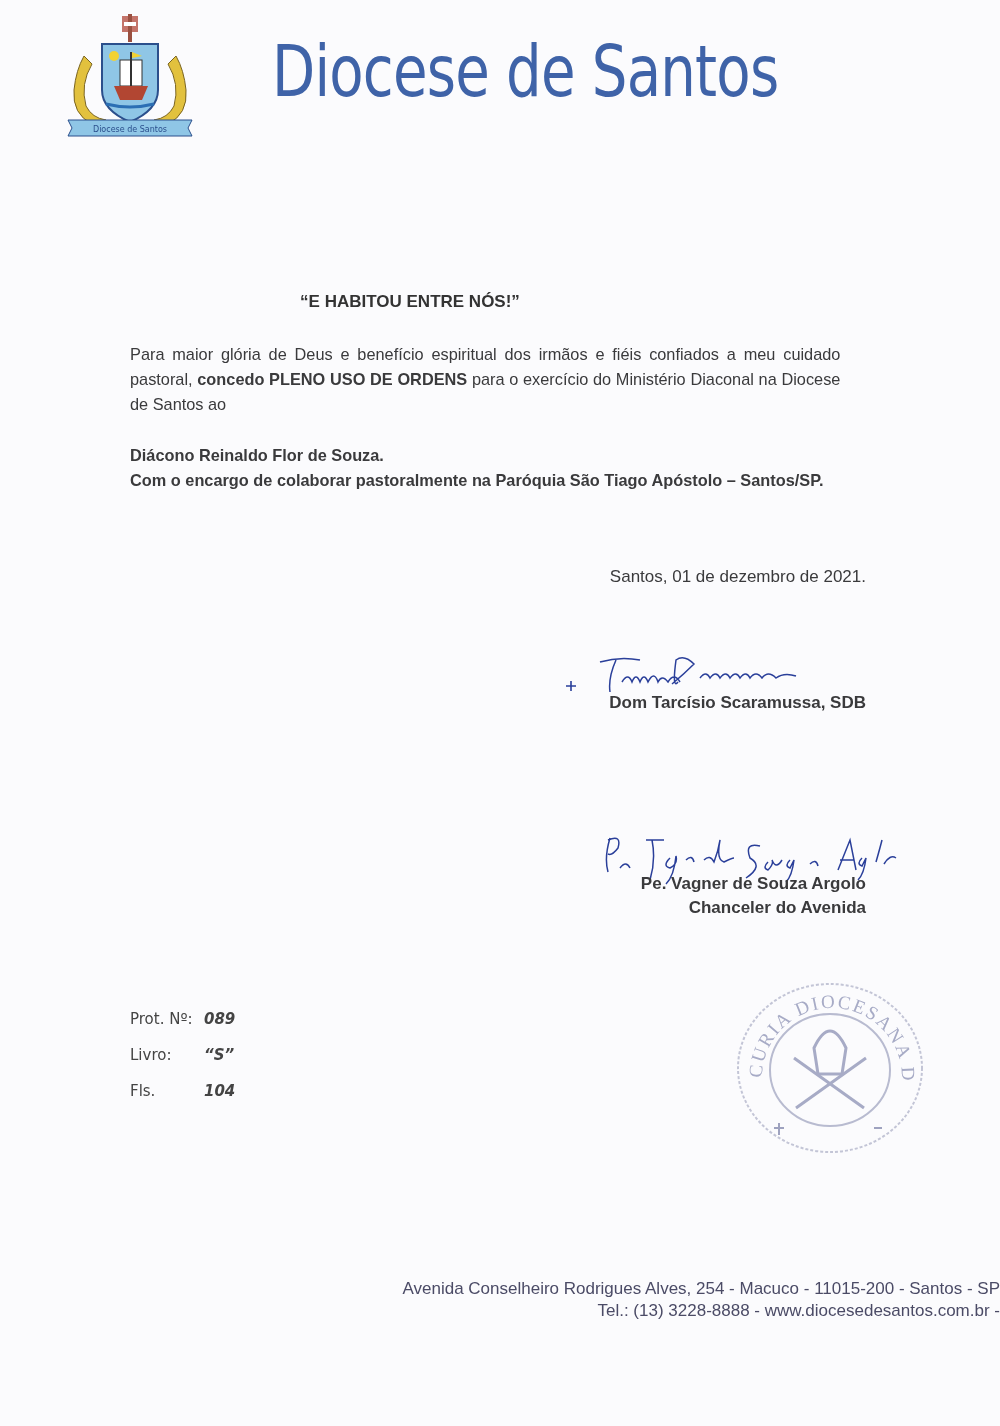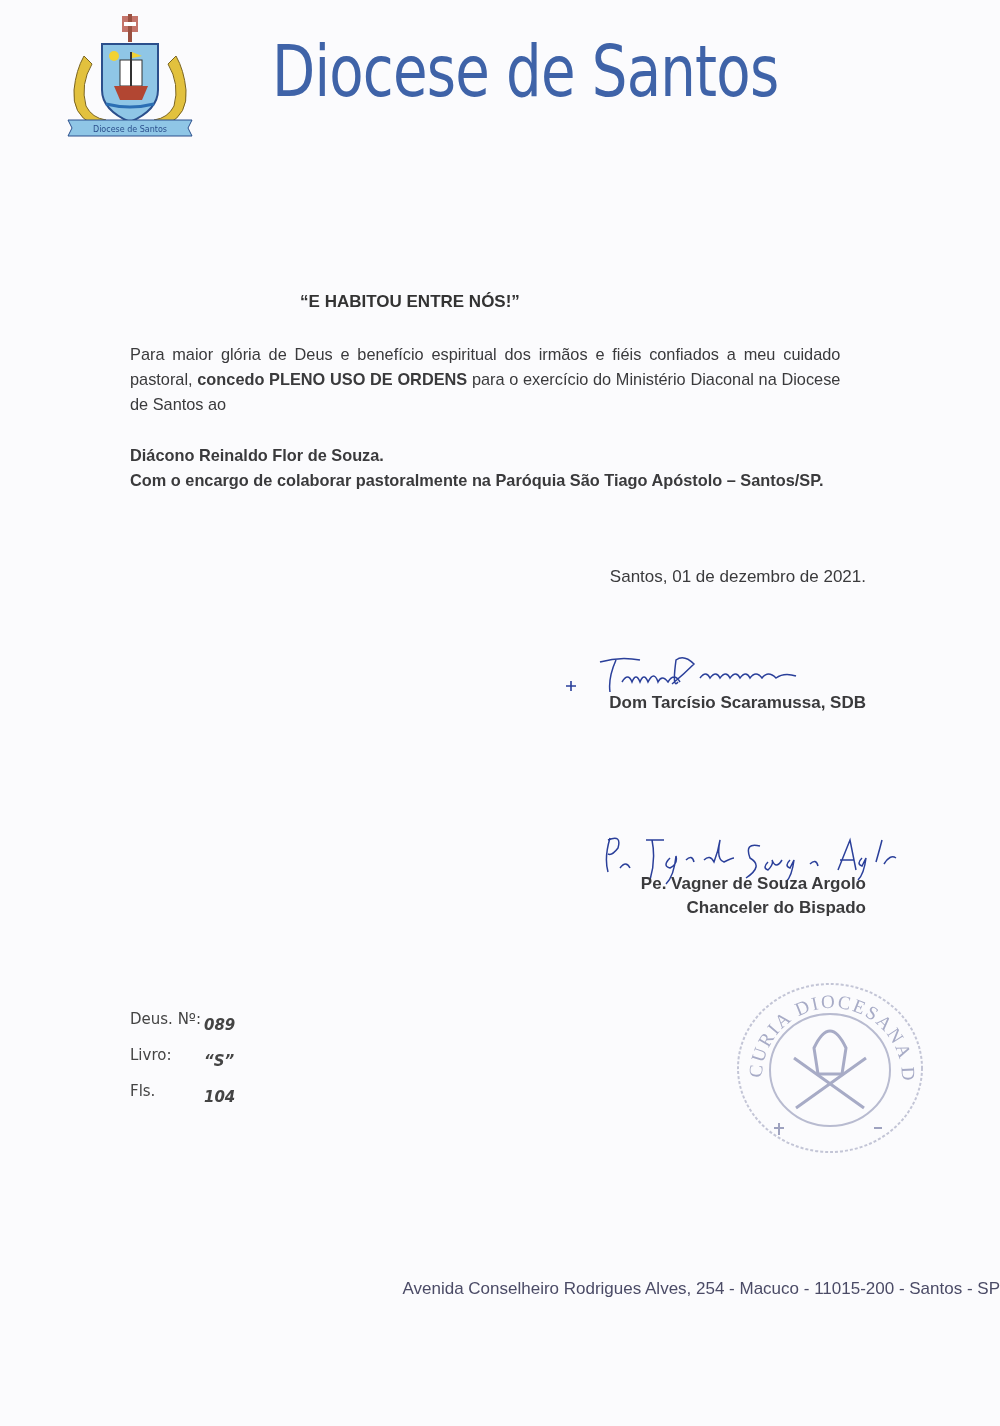--- a/index.html
+++ b/index.html
@@ -24,21 +24,21 @@
     .para { top: 342px; }
     .deacon { top: 443px; font-weight: bold; }
     .date { top: 567px; right: 134px; font-size: 17px; color: #3a3a3c; text-align: right; }
     .sig-block { text-align: right; font-weight: bold; font-size: 17px; line-height: 24px; color: #3a3a3c; margin-left: 32px; }
     .sig1 { right: 134px; top: 691px; }
     .sig2 { right: 134px; top: 872px; }
     .sig-svg { position: absolute; }
     .prot { left: 130px; top: 1010px; font-family: "DejaVu Sans", sans-serif; font-size: 15px; color: #444; }
     .prot .row { height: 36px; display: flex; }
     .prot .lbl { width: 74px; }
-    .prot .val { font-weight: bold; font-style: italic; margin-top: 6px; }
+    .prot .val { font-weight: bold; font-style: italic; }
     .seal { left: 734px; top: 978px; width: 192px; height: 178px; }
     .footer {
       top: 1278px; left: 0; width: 1000px; text-align: right; font-size: 17px; line-height: 22px; color: #4b4b66;
     }
   </style>
 </head>
 <body>
 
 <div class="abs logo">
   <svg width="136" height="126" viewBox="0 0 136 126">
@@ -85,26 +85,26 @@
 </svg>
 <div class="abs sig-block sig1">
   <div>Dom Tarcísio Scaramussa, SDB</div>
 </div>
 
 <svg class="sig-svg" style="left:600px; top:828px;" width="300" height="60" viewBox="0 0 300 60">
   <path d="M10 10 Q4 30 8 44 M8 12 q14 -6 10 8 q-6 8 -10 6 M20 40 q6 -8 10 0 M52 12 q4 20 -2 40 M46 12 h18 M70 30 q-8 8 0 10 q8 -4 6 -12 q-2 20 -10 28 M86 32 q6 -6 8 2 M104 32 q6 -6 10 2 q4 -10 6 -22 q-4 20 4 22 q8 -4 10 -4 M160 18 q-16 -4 -10 12 q14 8 -4 20 M168 34 q-6 6 0 8 q6 -6 4 -10 q4 10 10 0 M190 32 q-6 6 0 8 l4 -8 q-2 16 -8 22 M210 36 q6 -6 8 2 M238 42 l12 -30 l6 30 M240 32 h14 M262 30 q-6 6 0 8 l4 -8 q-2 16 -8 22 M276 34 q4 -14 6 -22 M284 36 q6 -10 12 -6" stroke="#2a3f9a" stroke-width="1.5" fill="none"></path>
 </svg>
 <div class="abs sig-block sig2">
   <div>Pe. Vagner de Souza Argolo</div>
-  <div>Chanceler do Bispado</div>
+  <div>Chanceler do Avenida</div>
 </div>
 
 <div class="abs prot">
   <div class="row">
-    <span class="lbl">Deus. Nº:</span>
+    <span class="lbl">Prot. Nº:</span>
     <span class="val">089</span>
   </div>
   <div class="row">
     <span class="lbl">Livro:</span>
     <span class="val">“S”</span>
   </div>
   <div class="row">
     <span class="lbl">Fls.</span>
     <span class="val">104</span>
   </div>
@@ -121,13 +121,14 @@
       <textPath href="#sealArc">CURIA DIOCESANA DE SANTOS</textPath>
     </text>
     <path d="M80 70 Q96 36 112 70 L108 96 H84 Z" fill="none" stroke="#a7abc6" stroke-width="3"></path>
     <path d="M60 80 L130 130 M132 80 L62 130" stroke="#a7abc6" stroke-width="3"></path>
     <path d="M40 150 h10 M45 145 v12 M140 150 h8" stroke="#9ea2bf" stroke-width="2"></path>
   </svg>
 </div>
 
 <div class="abs footer">
   <div>Avenida Conselheiro Rodrigues Alves, 254 - Macuco - 11015-200 - Santos - SP</div>
+  <div>Tel.: (13) 3228-8888 -  www.diocesedesantos.com.br -</div>
 </div>
 
 </body></html>

